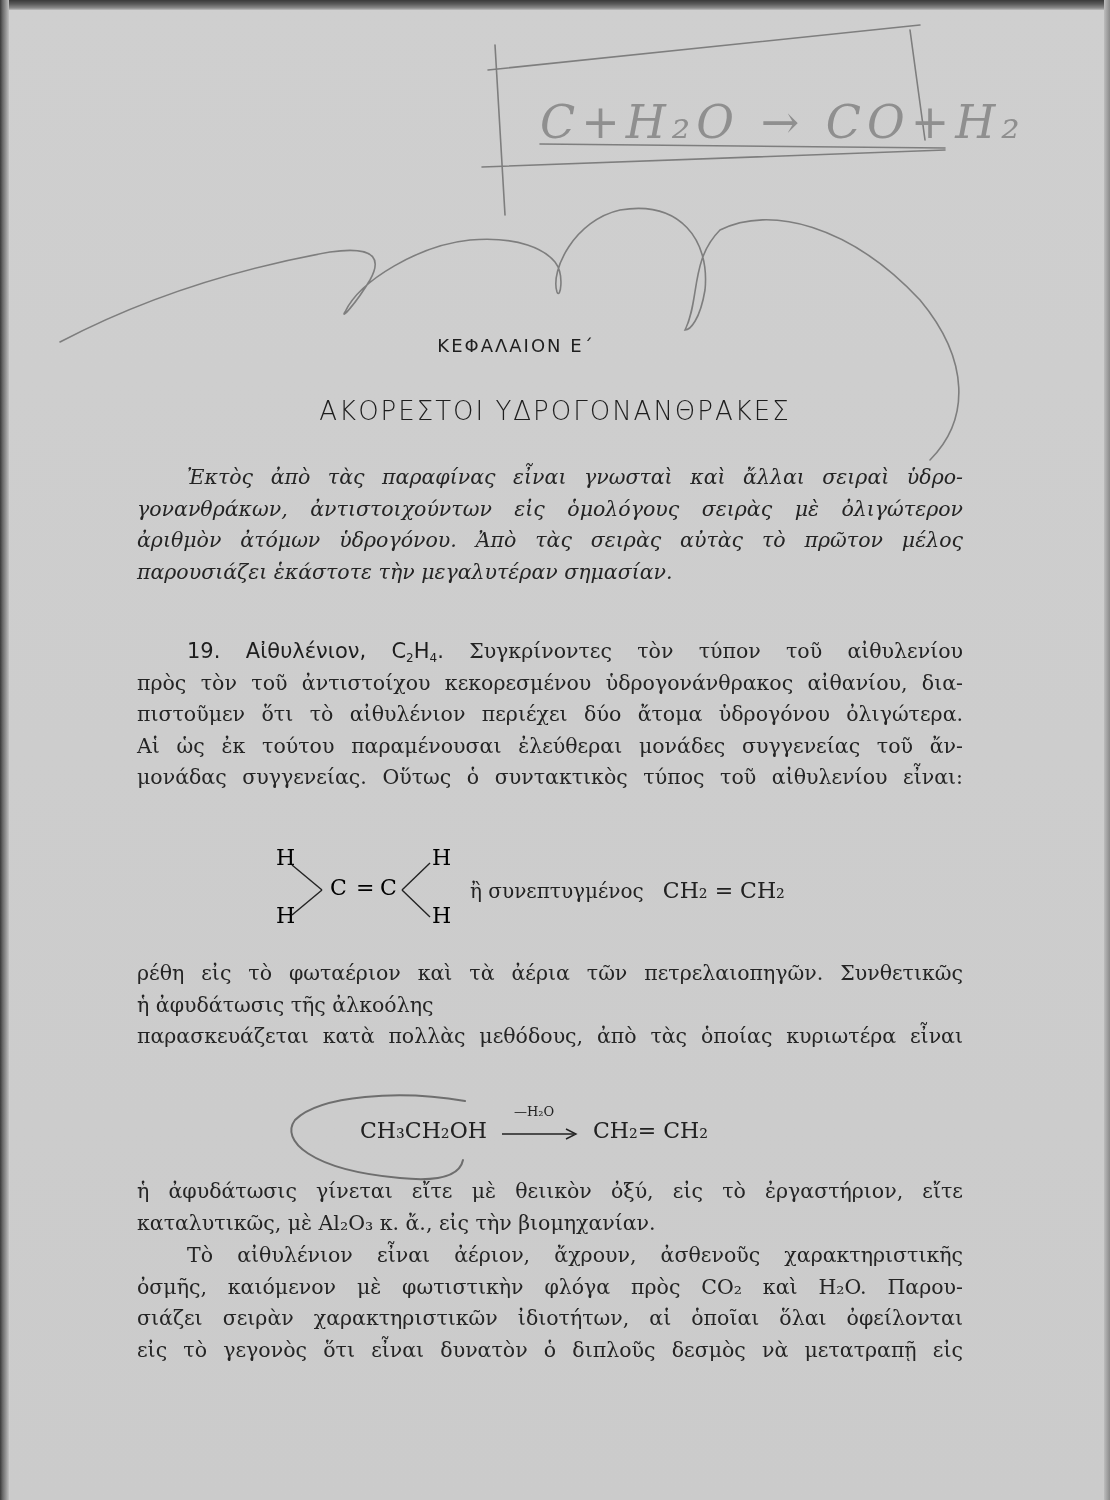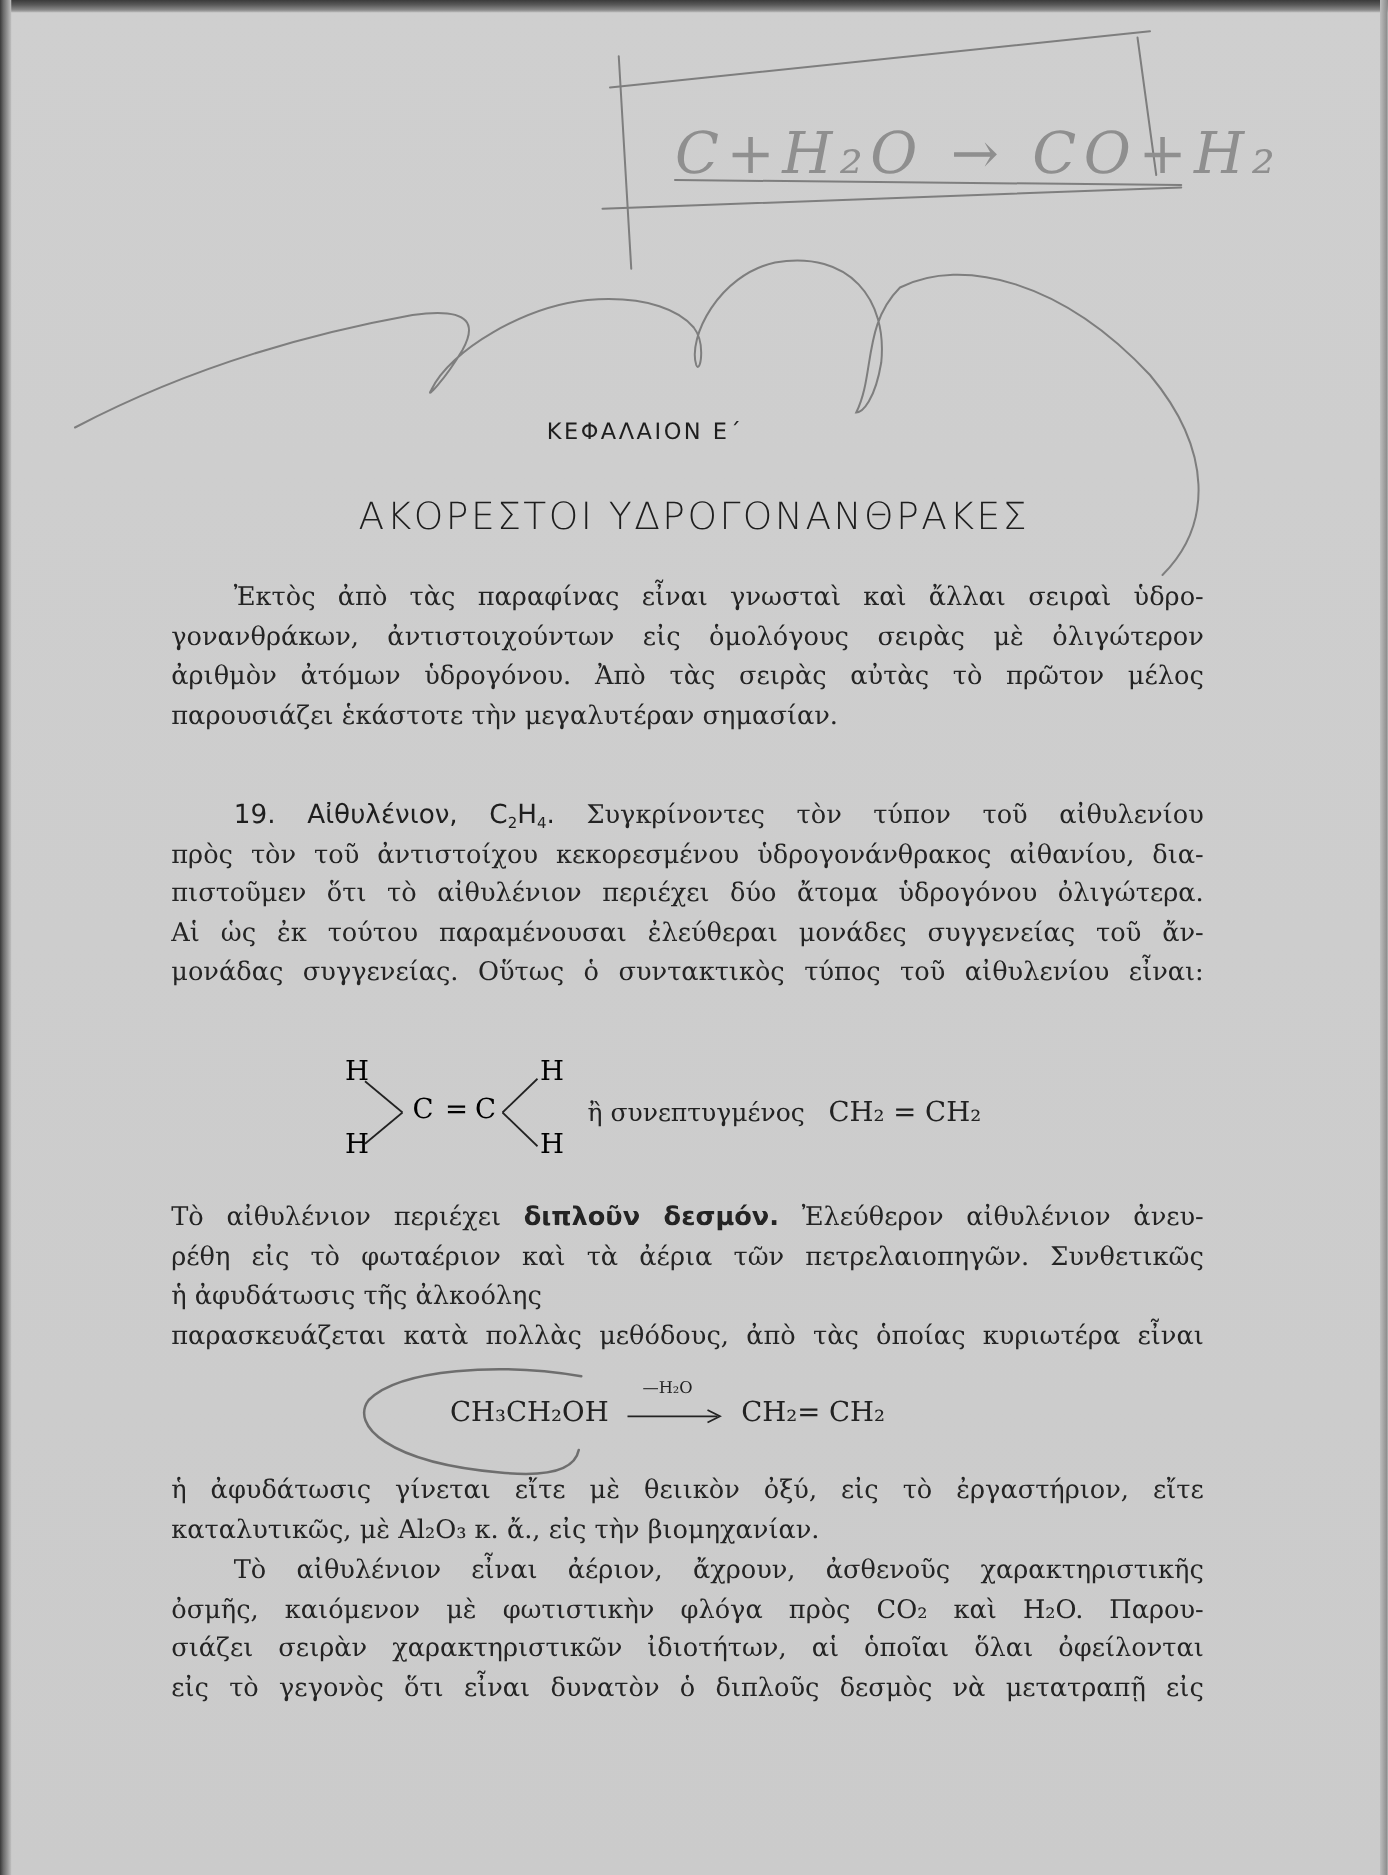--- a/index.html
+++ b/index.html
@@ -17,21 +17,21 @@
   .edge-left { position:absolute; left:0; top:0; width:9px; height:1500px;
     background:linear-gradient(90deg,#3a3a3a 0%,#6a6a6a 30%,#9a9a9a 70%,#c0c0c0 100%); }
   .edge-right { position:absolute; right:0; top:0; width:6px; height:1500px;
     background:linear-gradient(90deg,#bdbdbd,#8a8a8a); }
 
   .pencil { position:absolute; left:0; top:0; width:1110px; height:1500px; pointer-events:none; }
 
   .chapter { position:absolute; left:0; width:1032px; text-align:center; top:335px;
     font-family:"DejaVu Sans", sans-serif; font-size:18px; letter-spacing:2px; color:#1e1e1e; }
   .title { position:absolute; left:0; width:1110px; text-align:center; top:396px;
-    font-family:"DejaVu Sans", sans-serif; font-size:30px; letter-spacing:2px; color:#1e1e1e; font-weight:300; }
+    font-family:"DejaVu Sans", sans-serif; font-size:26px; letter-spacing:2px; color:#1e1e1e; font-weight:300; }
 
   .para { position:absolute; left:137px; width:826px; color:#242424;
     font-size:20.5px; line-height:31.5px; text-align:justify; }
   .para .l { display:block; text-align:justify; text-align-last:justify; white-space:nowrap; height:31.5px; }
   .para .l.last { text-align-last:left; }
   .para .l.ind { padding-left:50px; }
   .sect-head { font-family:"DejaVu Sans", sans-serif; font-size:21px; color:#1e1e1e; }
   .bold { font-family:"DejaVu Sans", sans-serif; font-weight:bold; }
   .sub { font-size:12px; vertical-align:-4px; }
   .struct { position:absolute; left:272px; top:845px; width:200px; height:90px; }
@@ -64,21 +64,21 @@
 
       <path d="M465 1101 C400 1090, 320 1095, 295 1120 C280 1140, 310 1170, 400 1178 C440 1182, 460 1175, 463 1160"></path>
     </g>
   </svg>
 
   <div style="position:absolute; left:540px; top:95px; font-family:'DejaVu Serif',serif; font-size:46px; color:#8f8f8f; font-style:italic; letter-spacing:6px;">C+H₂O → CO+H₂</div>
 
   <div class="chapter">ΚΕΦΑΛΑΙΟΝ Ε΄</div>
   <div class="title">ΑΚΟΡΕΣΤΟΙ ΥΔΡΟΓΟΝΑΝΘΡΑΚΕΣ</div>
 
-  <div class="para" style="top:462px;">
+  <div class="para" style="top:462px;font-style:italic;">
     <span class="l ind">Ἐκτὸς ἀπὸ τὰς παραφίνας εἶναι γνωσταὶ καὶ ἄλλαι σειραὶ ὑδρο-</span>
     <span class="l">γονανθράκων, ἀντιστοιχούντων εἰς ὁμολόγους σειρὰς μὲ ὀλιγώτερον</span>
     <span class="l">ἀριθμὸν ἀτόμων ὑδρογόνου. Ἀπὸ τὰς σειρὰς αὐτὰς τὸ πρῶτον μέλος</span>
     <span class="l last">παρουσιάζει ἑκάστοτε τὴν μεγαλυτέραν σημασίαν.</span>
   </div>
 
   <div class="para" style="top:636px;">
     <span class="l ind">
       <span class="sect-head">19. Αἰθυλένιον,</span>
       <span class="sect-head"><span>C</span><span class="sub">2</span><span>H</span><span class="sub">4</span>.</span>
@@ -106,25 +106,20 @@
         <line x1="130" y1="45" x2="158" y2="72"></line>
       </g>
     </svg>
   </div>
   <div class="condensed">
     <span>ἢ συνεπτυγμένος</span>&nbsp;&nbsp;
     <span style="font-size:22px;">CH₂ = CH₂</span>
   </div>
 
   <div class="para" style="top:958px;">
-    <span class="l">
-      <span>Τὸ αἰθυλένιον περιέχει</span>
-      <span class="bold">διπλοῦν δεσμόν.</span>
-      <span>Ἐλεύθερον αἰθυλένιον ἀνευ-</span>
-    </span>
     <span class="l">ρέθη εἰς τὸ φωταέριον καὶ τὰ ἀέρια τῶν πετρελαιοπηγῶν. Συνθετικῶς</span>
     <span class="l last">ἡ ἀφυδάτωσις τῆς ἀλκοόλης</span>
     <span class="l">παρασκευάζεται κατὰ πολλὰς μεθόδους, ἀπὸ τὰς ὁποίας κυριωτέρα εἶναι</span>
   </div>
 
   <div class="reaction">
     <span>CH₃CH₂OH</span>
     <span class="arrow-wrap">
       <span class="arrow-label">—H₂O</span>
       <svg width="80" height="20">

